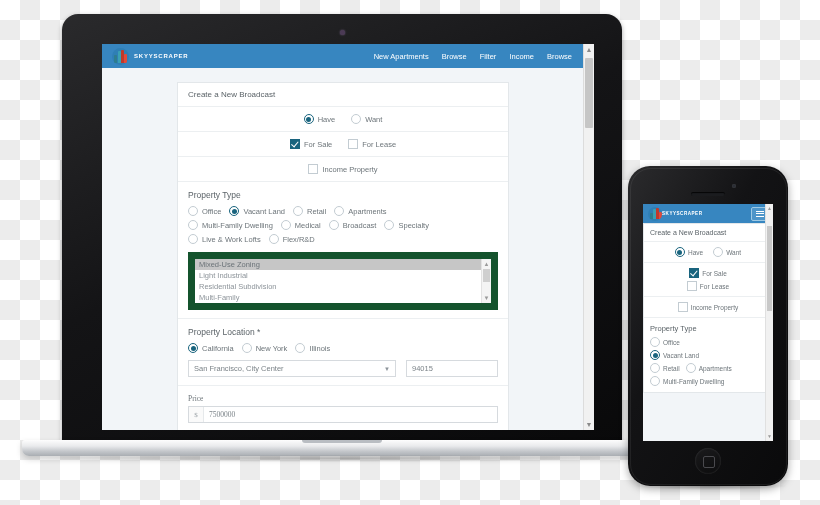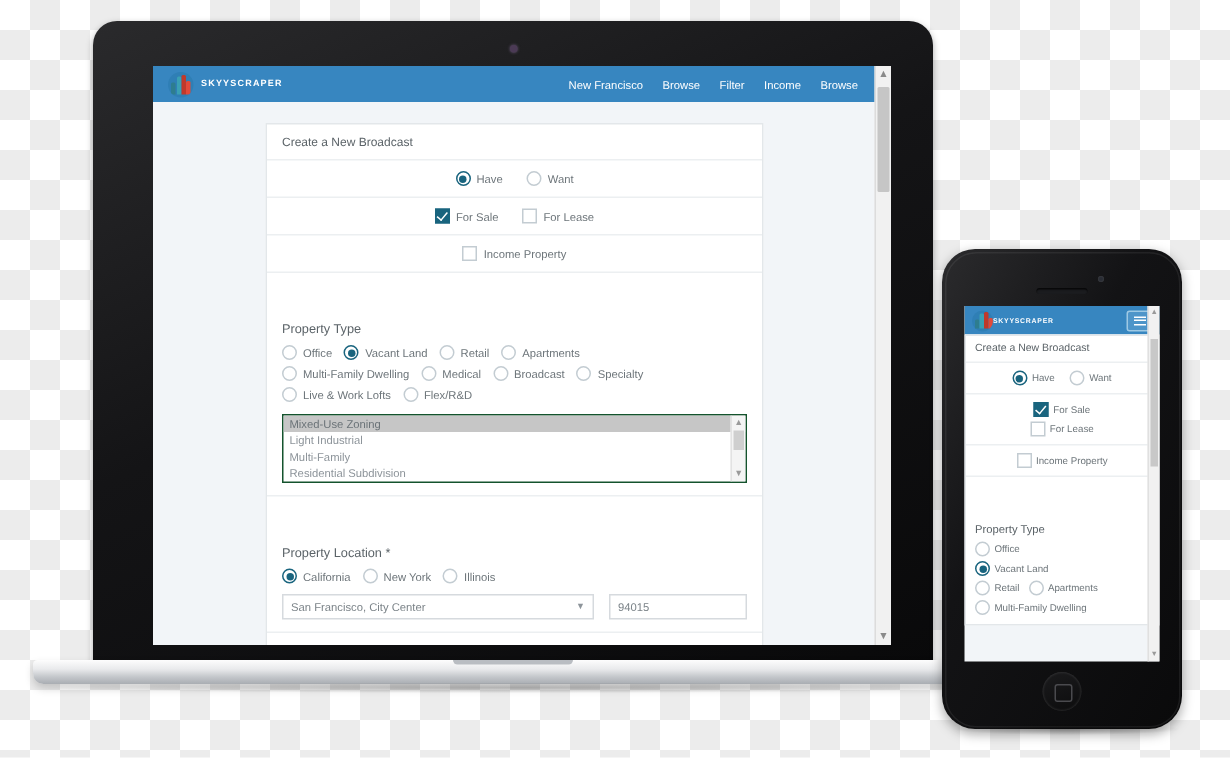--- a/index.html
+++ b/index.html
@@ -61,24 +61,24 @@
   .radio.on{border-color:#19647e;}
   .radio.on::after{content:"";position:absolute;left:1.5px;top:1.5px;width:5px;height:5px;border-radius:50%;background:#19647e;}
   .cbox{width:8px;height:8px;border:1.5px solid #c3ccd2;background:#fff;display:inline-block;
     vertical-align:middle;flex:none;position:relative;}
   .cbox.on{background:#19647e;border-color:#19647e;}
   .cbox.on::after{content:"";position:absolute;left:2px;top:0px;width:3px;height:5.5px;
     border:solid #fff;border-width:0 1.5px 1.5px 0;transform:rotate(40deg);}
   .opt{display:flex;align-items:center;gap:4px;font-size:7.5px;color:#6d757a;white-space:nowrap;}
 
   .sect{padding:8px 10px;border-bottom:1px solid #eceff1;}
-  .sect-title{font-size:8.5px;color:#5b6368;margin-bottom:6px;margin-top:24px;}
+  .sect-title{font-size:8.5px;color:#5b6368;margin-bottom:6px;}
   .opt-grid{display:flex;flex-wrap:wrap;gap:4px 8px;max-width:260px;}
 
-  .listbox{margin-top:8px;border:1px solid #14532d;background:#fff;height:44px;position:relative;overflow:hidden;}
+  .listbox{margin-top:8px;border:7px solid #14532d;background:#fff;height:44px;position:relative;overflow:hidden;}
   .listbox ul{list-style:none;margin:0;padding:0;}
   .listbox li{font-size:7.5px;color:#8d949a;padding:1px 4px;}
   .listbox li.sel{background:#c6c6c6;color:#6b7378;}
   .lb-scroll{position:absolute;right:0;top:0;bottom:0;width:9px;background:#f4f4f4;border-left:1px solid #e2e2e2;}
   .lb-scroll .t{position:absolute;left:1px;top:10px;width:7px;height:13px;background:#cfcfcf;}
   .lb-scroll .a{position:absolute;left:0;width:9px;height:8px;font-size:6px;color:#9a9a9a;text-align:center;line-height:8px;}
   .lb-scroll .a.up{top:1px;} .lb-scroll .a.dn{bottom:1px;}
 
   .field-row{display:flex;gap:10px;margin-top:7px;}
   .select{flex:1;height:15px;border:1px solid #d6dade;background:#fff;font-size:7.5px;color:#7b8388;
@@ -162,21 +162,21 @@
         <div class="brand">
           <span class="logo">
             <i></i>
               <i></i>
               <i></i>
               <i></i>
           </span>
           <span class="brand-name">SKYYSCRAPER</span>
         </div>
         <div class="nav-links">
-          <a href="#">New Francisco</a>
+          <a href="#">New Apartments</a>
           <a href="#">Browse</a>
           <a href="#">Filter</a>
           <a href="#">Income</a>
           <a href="#">Browse</a>
         </div>
       </div>
 
       <div class="page">
         <div class="card">
 
@@ -253,22 +253,22 @@
               <label class="opt">
                   <span class="radio"></span>
                   <span>Flex/R&amp;D</span>
                 </label>
             </div>
 
             <div class="listbox">
               <ul>
                 <li class="sel">Mixed-Use Zoning</li>
                 <li>Light Industrial</li>
+                <li>Residential Subdivision</li>
                 <li>Multi-Family</li>
-                <li>Residential Subdivision</li>
               </ul>
               <div class="lb-scroll">
                 <div class="a up">▲</div>
                 <div class="t"></div>
                 <div class="a dn">▼</div>
               </div>
             </div>
           </div>
 
           <div class="sect">

